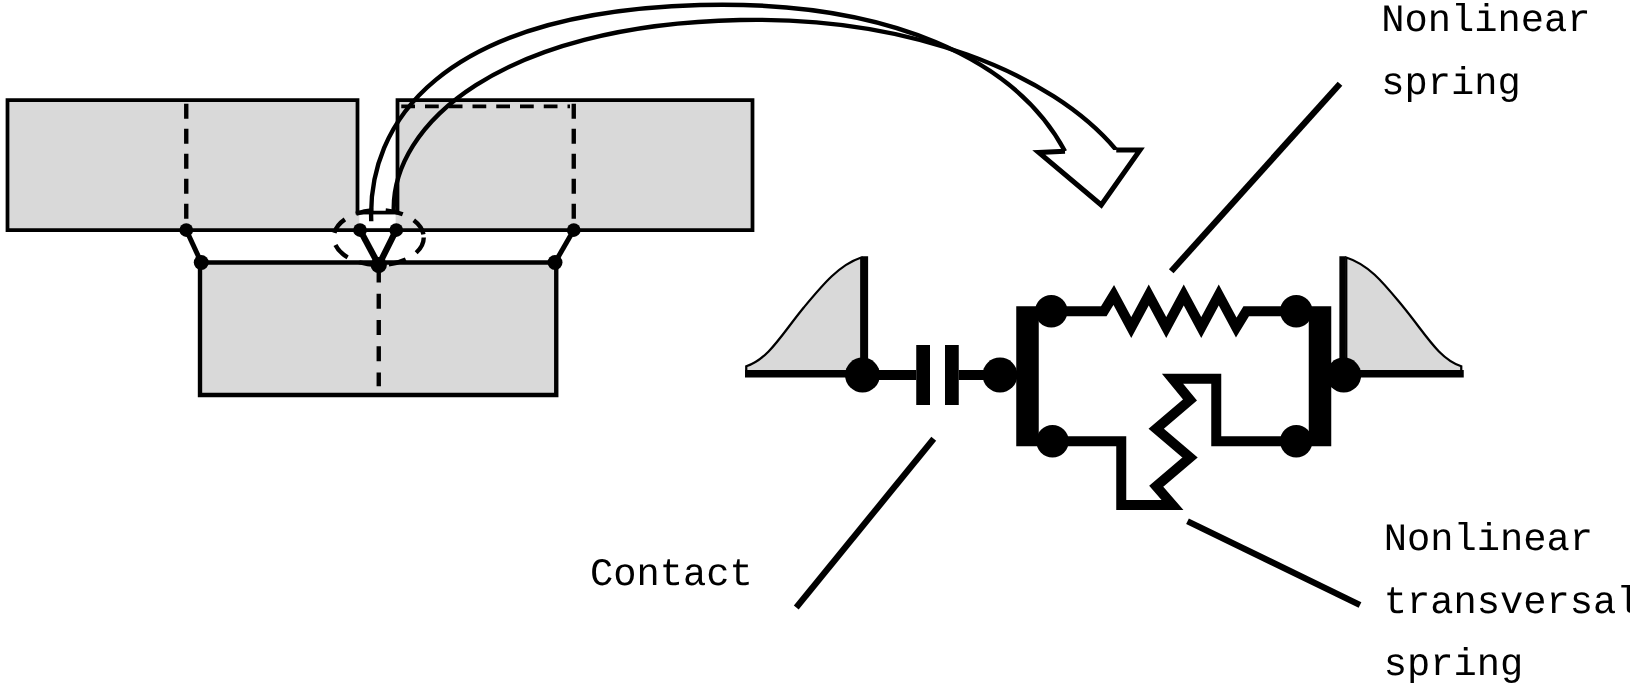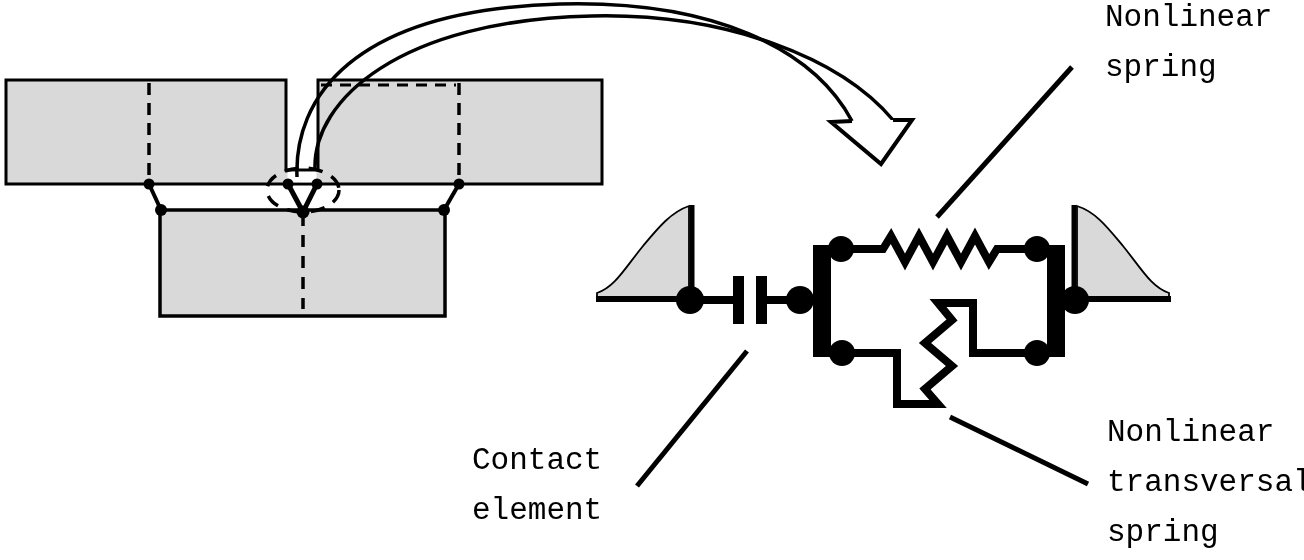--- a/index.html
+++ b/index.html
@@ -108,21 +108,20 @@
     <path d="M 950,417 L 1088,484" stroke="var(--ink)" stroke-width="5" fill="none"></path>
   </svg>
 
   <div class="label" style="left:1105px;top:-7px;">
     <div>Nonlinear</div>
     <div>spring</div>
   </div>
 
   <div class="label" style="left:446px;top:436px;margin-left:26px;">
     <div>Contact</div>
-    <div>element</div>
   </div>
 
   <div class="label" style="left:1107px;top:408px;">
     <div>Nonlinear</div>
     <div>transversal</div>
     <div>spring</div>
   </div>
 
 </div>
 

